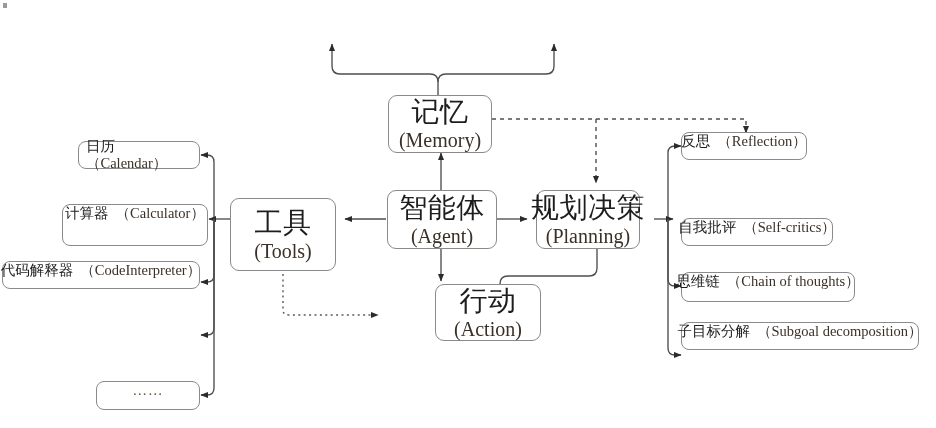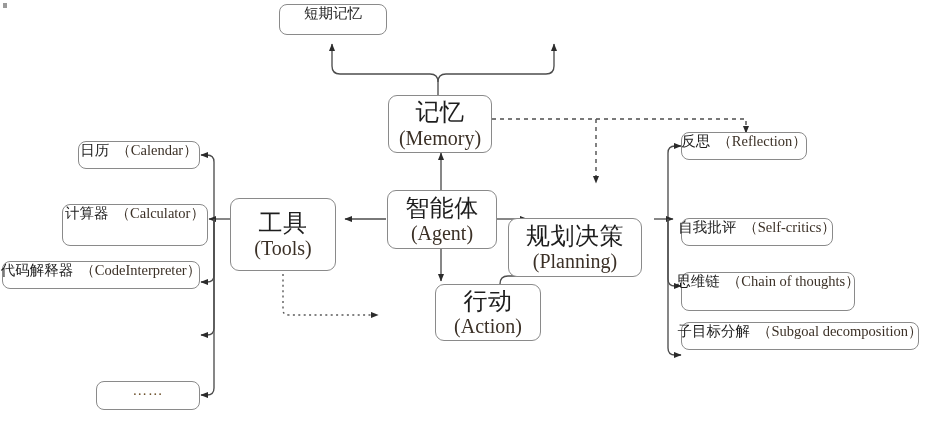--- a/index.html
+++ b/index.html
@@ -42,21 +42,21 @@
     color: #1d1d1d;
   }
   .node .en {
     font-family: "Liberation Serif", "DejaVu Serif", serif;
     color: #3b3026;
   }
   
   .core {
     font-size: 20px;
   }
-  .core .cn { font-size: 24px; letter-spacing: 0.5px; }
+  .core .cn { font-size: 28px; letter-spacing: 0.5px; }
   .core .en { font-size: 20px; margin-top: 1px; }
 
   
   .leaf {
     flex-direction: row;
     justify-content: center;
     align-items: baseline;
     font-size: 14.5px;
     border-radius: 8px;
   }
@@ -122,51 +122,48 @@
     <g fill="none" stroke="#4d4d4d" stroke-width="1.4" stroke-dasharray="4,4">
       <path d="M492,119 L746,119 L746,133" marker-end="url(#ah)"></path>
       <path d="M596,119 L596,183" marker-end="url(#ah)"></path>
     </g>
 
     <g fill="none" stroke="#5a5a5a" stroke-width="1.4" stroke-dasharray="2,3.4">
       <path d="M283,247 L283,310 Q283,315 289,315 L378,315" marker-end="url(#ah)"></path>
     </g>
   </svg>
 
-  <div class="node leaf" style="left:279px; top:4px; width:108px; height:31px;">
-    <span class="cn">短期记忆</span>
-  </div>
 
 
   <div class="node core" style="left:388px; top:95px; width:104px; height:58px;">
     <span class="cn">记忆</span>
     <span class="en">(Memory)</span>
   </div>
 
   <div class="node core" style="left:230px; top:192px; width:106px; height:73px;margin-top:6px;">
     <span class="cn">工具</span>
     <span class="en">(Tools)</span>
   </div>
 
   <div class="node core" style="left:387px; top:190px; width:110px; height:59px;">
     <span class="cn">智能体</span>
     <span class="en">(Agent)</span>
   </div>
 
-  <div class="node core" style="left:508px; top:190px; width:134px; height:59px;margin-top:28px;">
+  <div class="node core" style="left:536px; top:190px; width:104px; height:59px;">
     <span class="cn">规划决策</span>
     <span class="en">(Planning)</span>
   </div>
 
   <div class="node core" style="left:387px; top:284px; width:106px; height:57px;margin-left:48px;">
     <span class="cn">行动</span>
     <span class="en">(Action)</span>
   </div>
 
-  <div class="node leaf" style="left:78px; top:141px; width:122px; height:28px;">
+  <div class="node leaf" style="left:78px; top:141px; width:122px; height:28px;flex-direction:column;">
     <span class="cn">日历</span>
     <span class="en">（Calendar）</span>
   </div>
 
   <div class="node leaf" style="left:62px; top:204px; width:146px; height:42px;">
     <span class="cn">计算器</span>
     <span class="en">（Calculator）</span>
   </div>
 
   <div class="node leaf" style="left:2px; top:261px; width:198px; height:28px;">
@@ -182,21 +179,21 @@
   <div class="node leaf" style="left:681px; top:132px; width:126px; height:28px;text-align:center;">
     <span class="cn">反思</span>
     <span class="en">（Reflection）</span>
   </div>
 
   <div class="node leaf" style="left:681px; top:203px; width:152px; height:28px;margin-top:15px;">
     <span class="cn">自我批评</span>
     <span class="en">（Self-critics）</span>
   </div>
 
-  <div class="node leaf" style="left:681px; top:272px; width:174px; height:39px;">
+  <div class="node leaf" style="left:681px; top:272px; width:174px; height:30px;">
     <span class="cn">思维链</span>
     <span class="en">（Chain of thoughts）</span>
   </div>
 
   <div class="node leaf" style="left:681px; top:322px; width:238px; height:28px;">
     <span class="cn">子目标分解</span>
     <span class="en">（Subgoal decomposition）</span>
   </div>
 
 </div>

